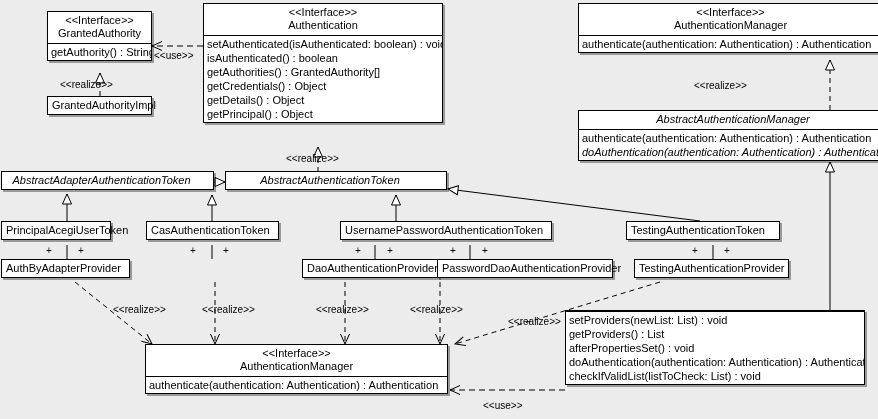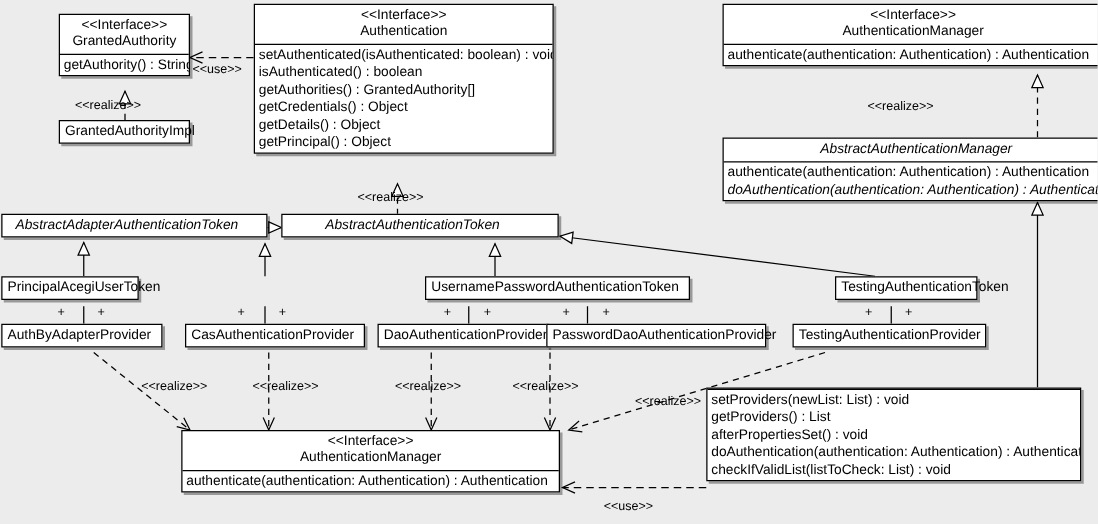--- a/index.html
+++ b/index.html
@@ -182,28 +182,33 @@
       <span class="nm abstract">AbstractAuthenticationToken</span>
     </div>
   </div>
 
   <div class="cls simple" style="left:1px;top:221px;width:110px;">
     <div class="hdr">
       <span class="nm">PrincipalAcegiUserToken</span>
     </div>
   </div>
 
+  <div class="cls simple" style="left:146px;top:221px;width:133px;">
+    <div class="hdr">
+      <span class="nm">CasAuthenticationToken</span>
+    </div>
+  </div>
 
   <div class="cls simple" style="left:340px;top:221px;width:212px;">
     <div class="hdr">
       <span class="nm">UsernamePasswordAuthenticationToken</span>
     </div>
   </div>
 
-  <div class="cls simple" style="left:668px;top:221px;width:114px;">
+  <div class="cls simple" style="left:626px;top:221px;width:154px;">
     <div class="hdr">
       <span class="nm">TestingAuthenticationToken</span>
     </div>
   </div>
 
   <div class="plus" style="left:46px;top:246px;">+</div>
   <div class="plus" style="left:78px;top:246px;">+</div>
   <div class="plus" style="left:190px;top:246px;">+</div>
   <div class="plus" style="left:223px;top:246px;">+</div>
   <div class="plus" style="left:355px;top:246px;">+</div>
@@ -212,25 +217,20 @@
   <div class="plus" style="left:482px;top:246px;">+</div>
   <div class="plus" style="left:692px;top:246px;">+</div>
   <div class="plus" style="left:724px;top:246px;">+</div>
 
   <div class="cls simple" style="left:1px;top:259px;width:129px;">
     <div class="hdr">
       <span class="nm">AuthByAdapterProvider</span>
     </div>
   </div>
 
-  <div class="cls simple" style="left:148px;top:259px;width:144px;">
-    <div class="hdr">
-      <span class="nm">CasAuthenticationProvider</span>
-    </div>
-  </div>
 
   <div class="cls simple" style="left:302px;top:259px;width:137px;">
     <div class="hdr">
       <span class="nm">DaoAuthenticationProvider</span>
     </div>
   </div>
 
   <div class="cls simple" style="left:437px;top:259px;width:176px;">
     <div class="hdr">
       <span class="nm">PasswordDaoAuthenticationProvider</span>

